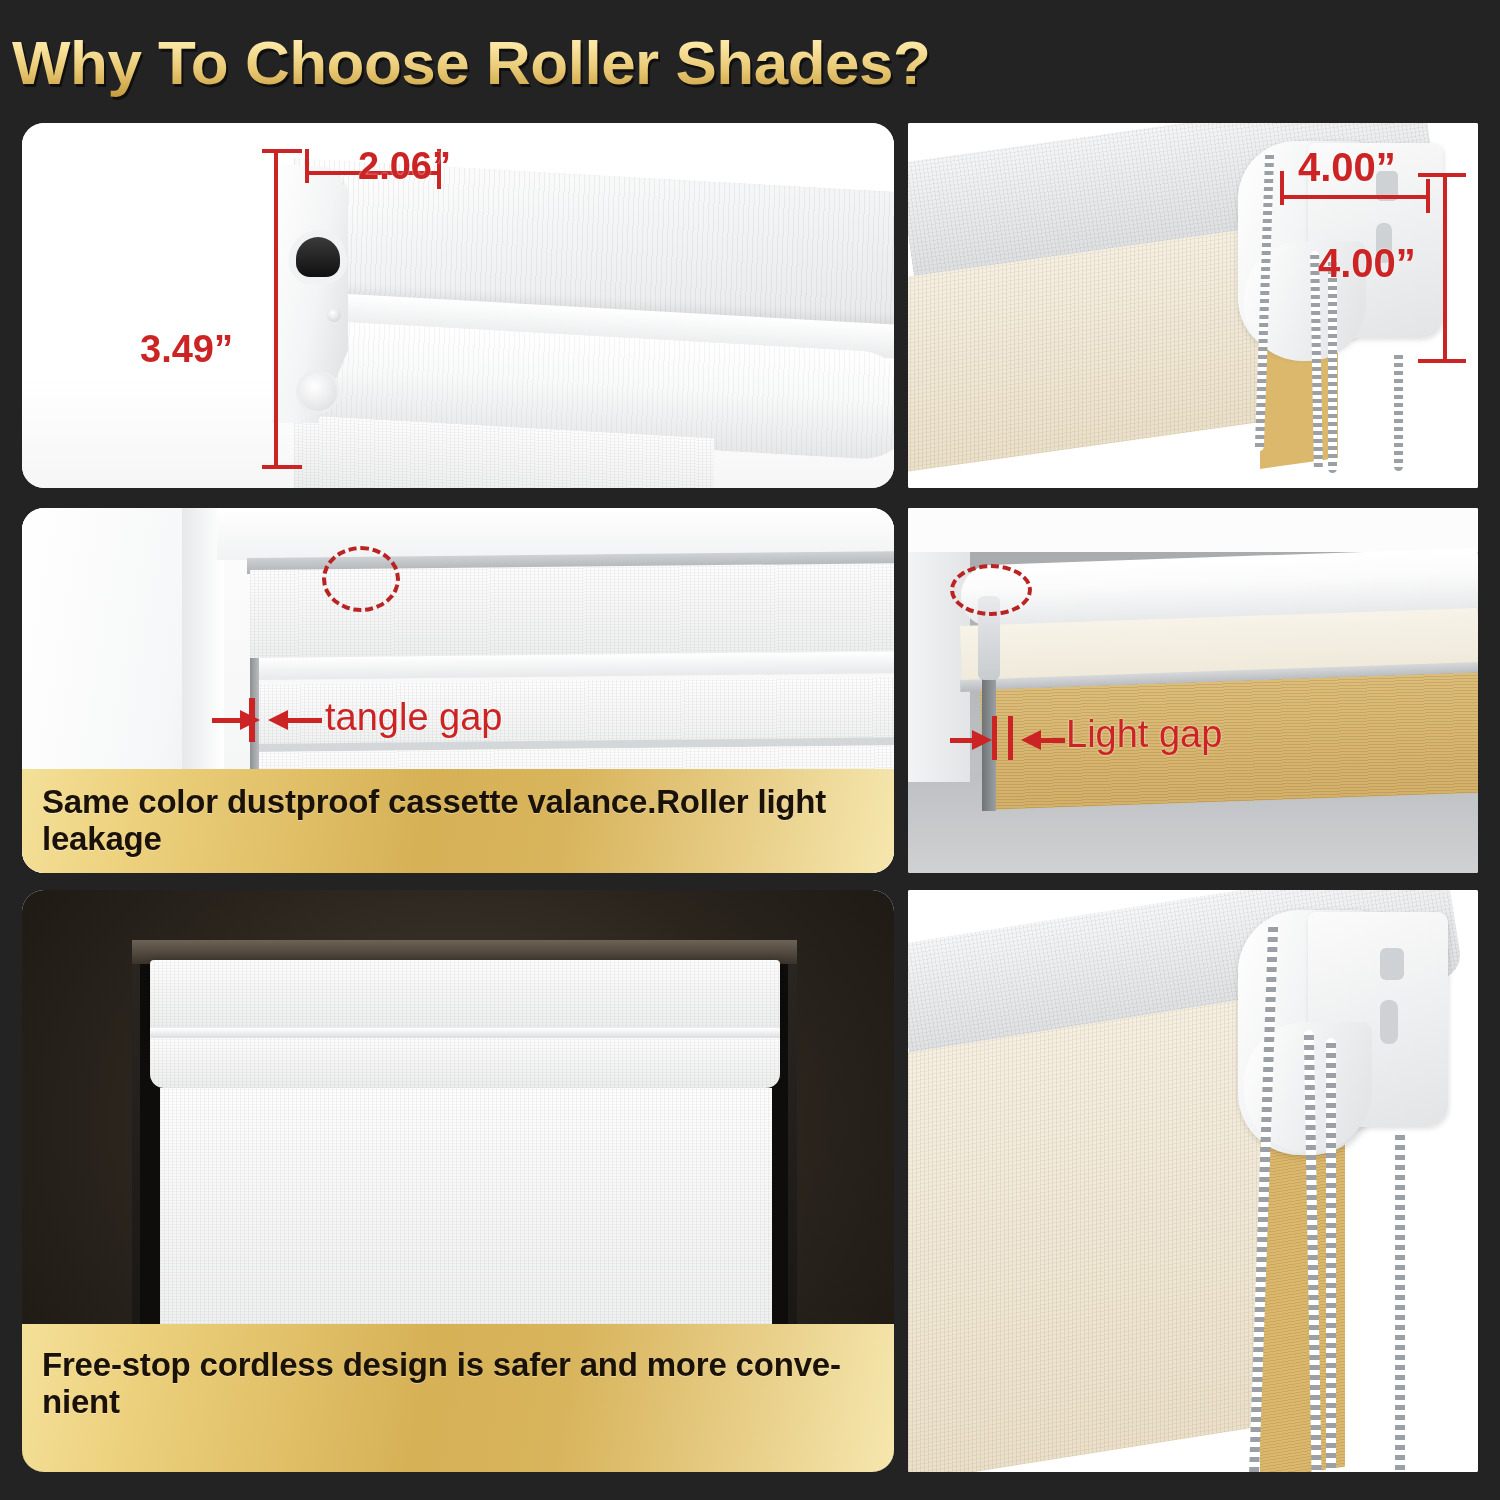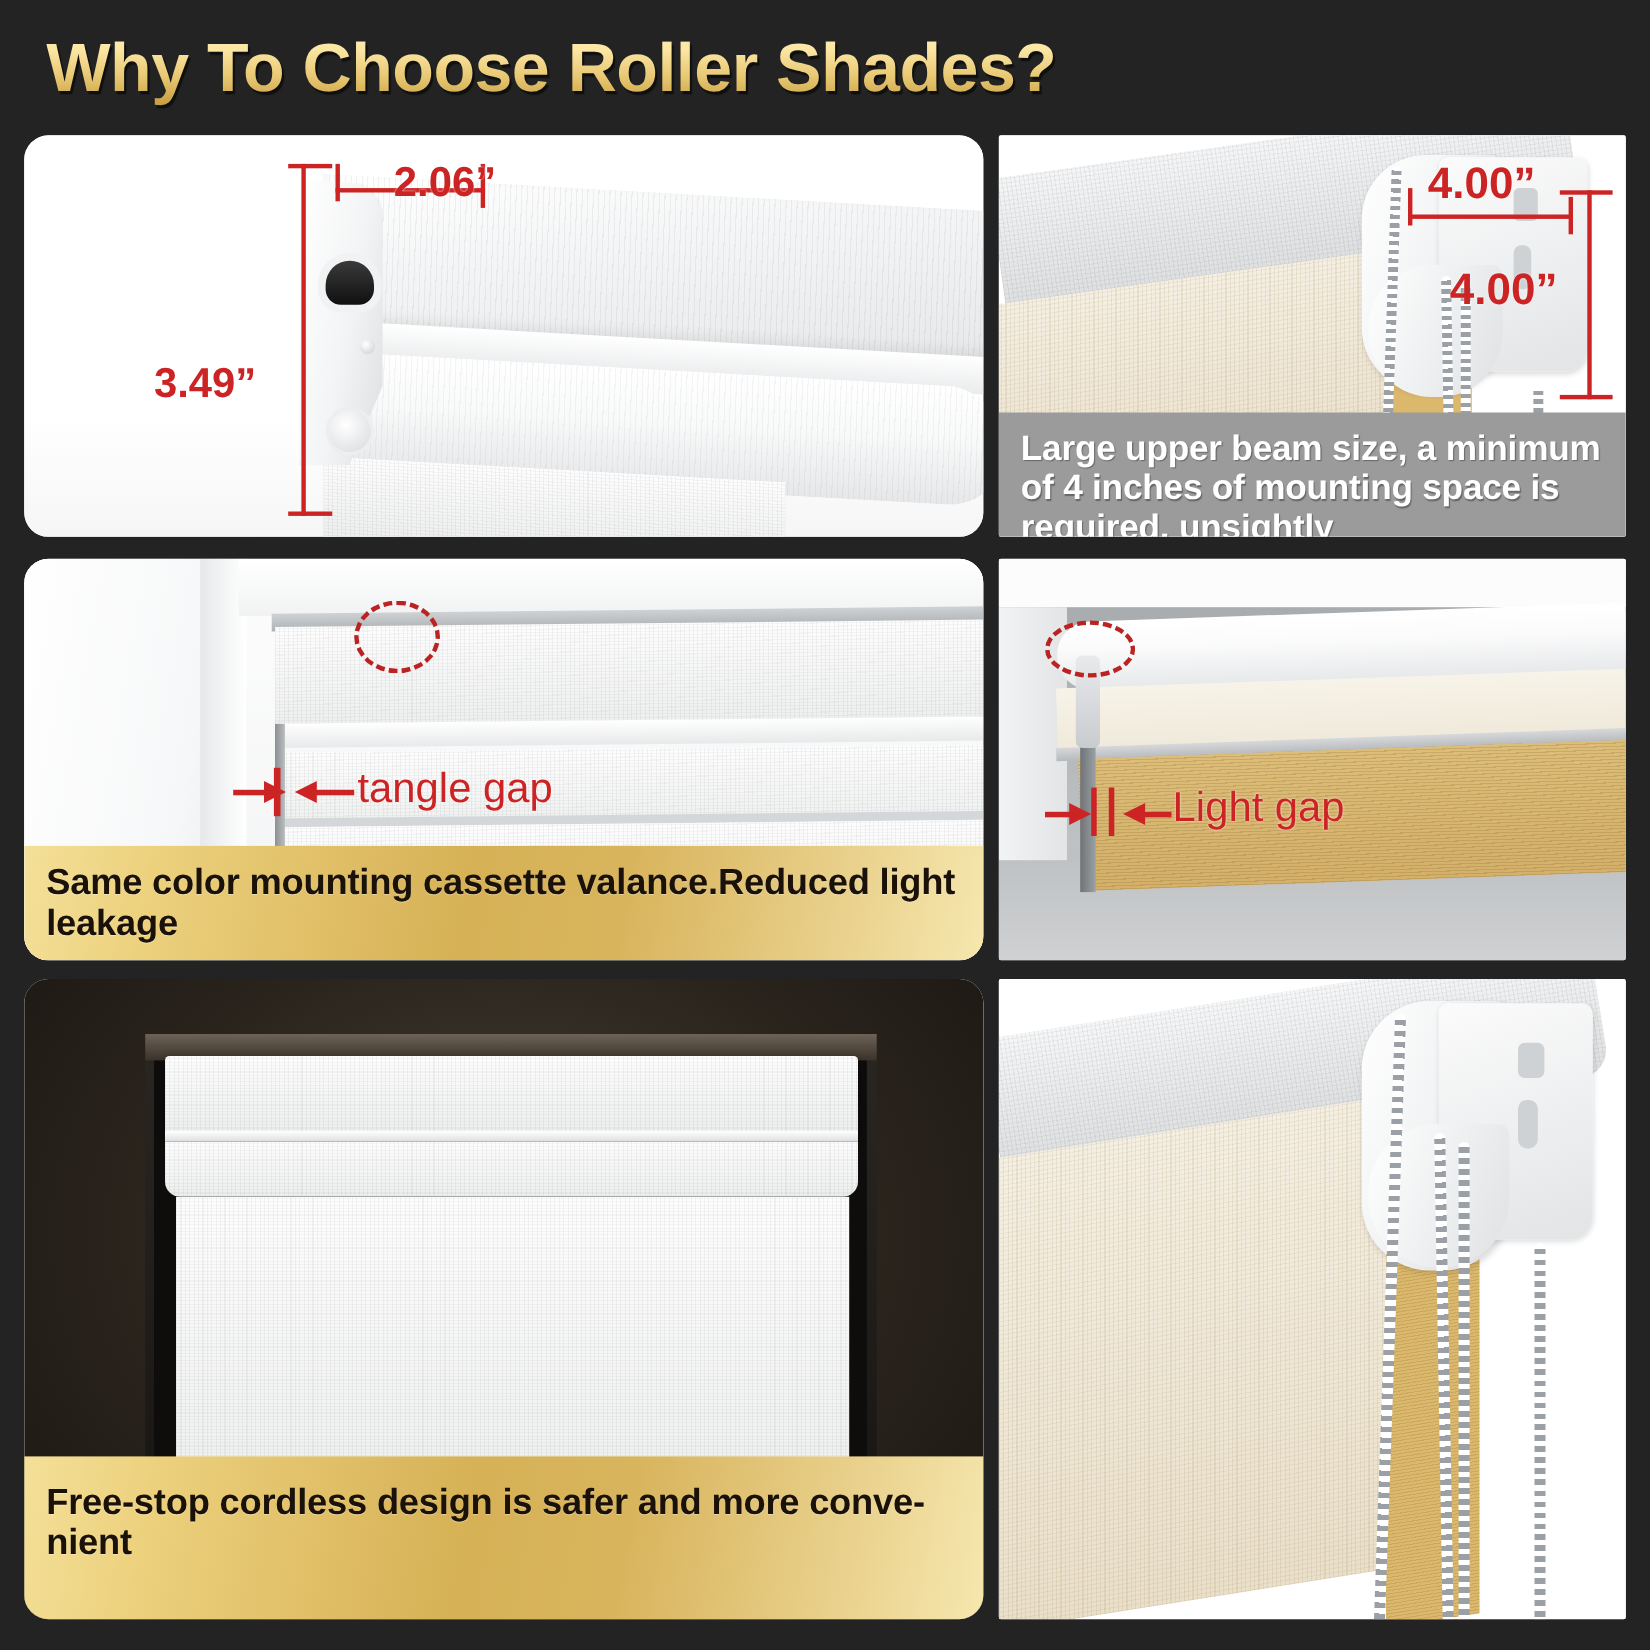--- a/index.html
+++ b/index.html
@@ -6,21 +6,21 @@
   html,body{
     width:1500px; height:1500px;
     background:#232323;
     font-family:"Liberation Sans", sans-serif;
     overflow:hidden;
   }
   #root{ position:relative; width:1500px; height:1500px; background:#232323; }
 
   
   .title{
-    position:absolute; left:42px; top:22px; width:1100px; height:82px;
+    position:absolute; left:12px; top:22px; width:1100px; height:82px;
     font-size:62px; font-weight:bold; letter-spacing:-0.5px;
     line-height:82px; white-space:nowrap;
     background:linear-gradient(180deg,#fdf0bd 0%,#fbe6a3 28%,#e8c873 58%,#c49a3c 92%);
     -webkit-background-clip:text; background-clip:text; color:transparent;
     -webkit-text-fill-color:transparent;
     text-shadow:none;
     filter:drop-shadow(2px 3px 0px rgba(0,0,0,.55));
   }
 
   
@@ -181,21 +181,20 @@
       <div class="rline" style="left:372px; top:72px; width:150px; height:4px;"></div>
       <div class="rline" style="left:372px; top:48px; width:4px; height:34px;"></div>
       <div class="rline" style="left:518px; top:56px; width:4px; height:34px;"></div>
       <div class="dim" style="left:390px; top:22px; font-size:40px;">4.00”</div>
 
       <div class="rline" style="left:535px; top:50px; width:4px; height:190px;"></div>
       <div class="rline" style="left:510px; top:50px; width:48px; height:4px;"></div>
       <div class="rline" style="left:510px; top:236px; width:48px; height:4px;"></div>
       <div class="dim" style="left:410px; top:118px; font-size:40px;">4.00”</div>
     </div>
-    <div class="caption gray cap-md" style="height:113px;">Large upper beam size, a minimum of 4 inches of mounting space is required, unsightly</div>
   </div>
 
   <div class="panel left" style="left:22px; top:508px; width:872px; height:365px;">
     <div class="photo" style="background:linear-gradient(180deg,#fdfdfd,#f2f3f4);">
 
       <div style="position:absolute; left:0; top:0; width:195px; height:365px;
                   background:linear-gradient(100deg,#ffffff 0%,#f6f7f8 70%,#e8eaec 100%);"></div>
       <div style="position:absolute; left:160px; top:0; width:42px; height:365px;
                   background:linear-gradient(90deg,#e6e8ea,#ffffff);"></div>
       <div style="position:absolute; left:195px; top:0; width:677px; height:52px;
@@ -236,21 +235,21 @@
 
       <div style="position:absolute; left:227px; top:190px; width:6px; height:44px; background:#cc2424;"></div>
 
       <div style="position:absolute; left:246px; top:202px; width:0;height:0;
                   border-right:20px solid #cc2424; border-top:10px solid transparent;
                   border-bottom:10px solid transparent;"></div>
       <div style="position:absolute; left:264px; top:210px; width:36px; height:5px; background:#cc2424;"></div>
       <div class="dim" style="left:303px; top:188px; font-size:38px; font-weight:normal;">tangle gap</div>
     </div>
 
-    <div class="caption gold cap-lg" style="height:104px;">Same color mounting cassette valance.Reduced light leakage</div>
+    <div class="caption gold cap-lg" style="height:104px;">Same color dustproof cassette valance.Roller light leakage</div>
   </div>
 
   <div class="panel right" style="left:908px; top:508px; width:570px; height:365px;">
     <div class="photo" style="background:linear-gradient(180deg,#fbfbfb 0%,#f5f5f5 22%,#9fa2a5 26%,#b5b8ba 60%,#cfd1d3 100%);">
       <div style="position:absolute; left:0; top:0; width:570px; height:44px; background:#fcfcfc;"></div>
       <div style="position:absolute; left:0; top:44px; width:570px; height:220px;
                   background:linear-gradient(180deg,#a9acaf,#bfc2c4);"></div>
 
       <div style="position:absolute; left:0; top:44px; width:62px; height:230px;
                   background:linear-gradient(90deg,#f2f3f4,#e2e4e6);"></div>

